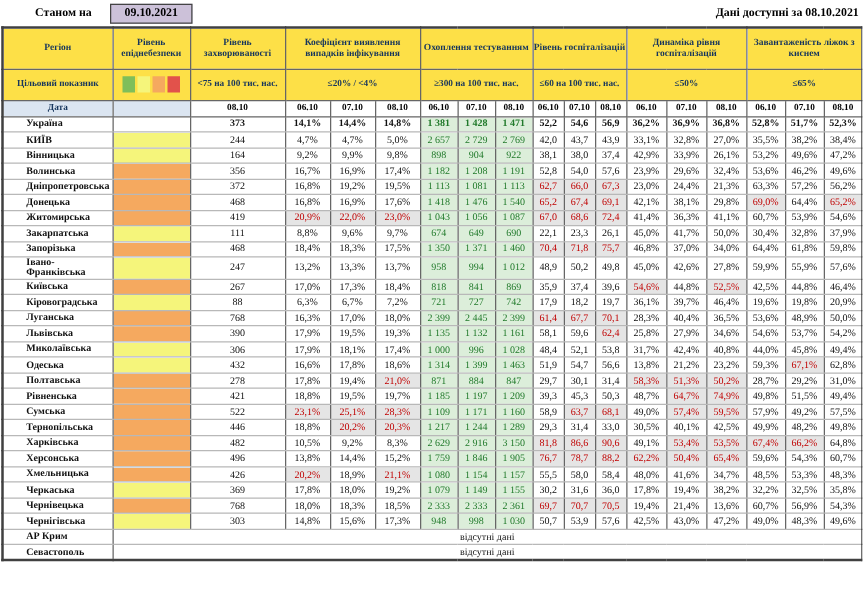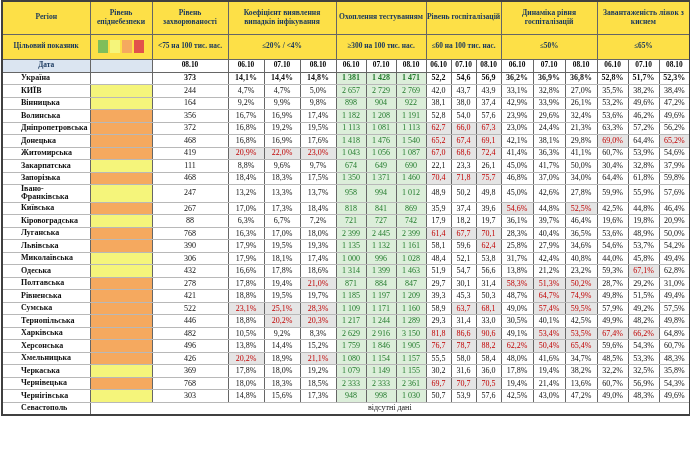--- a/index.html
+++ b/index.html
@@ -26,20 +26,25 @@
   tr.bold td{font-weight:bold;}
   td.no-data-cell{font-size:8px;}
   .legend{display:flex;justify-content:center;align-items:center;gap:2px;}
   .legend span{display:inline-block;width:10px;height:13px;}
 </style>
 </head>
 <body>
 
 <div class="page">
 
+  <div class="meta">
+    <span class="asof-label">Станом на</span>
+    <span class="asof-box">09.10.2021</span>
+    <span class="avail"><span>Дані доступні за</span>&nbsp;<span>08.10.2021</span></span>
+  </div>
 
   <table>
     <colgroup>
       <col style="width:88px">
         <col style="width:62px">
         <col style="width:76px">
       <col style="width:36px">
         <col style="width:36px">
         <col style="width:36px">
       <col style="width:30px">
@@ -619,18 +624,22 @@
           <td>53,9</td>
           <td>57,6</td>
           <td>42,5%</td>
           <td>43,0%</td>
           <td>47,2%</td>
           <td>49,0%</td>
           <td>48,3%</td>
           <td>49,6%</td>
         </tr>
         <tr>
+          <td class="region-cell">АР Крим</td>
+          <td class="no-data-cell" colspan="17">відсутні дані</td>
+        </tr>
+        <tr>
           <td class="region-cell">Севастополь</td>
           <td class="no-data-cell" colspan="17">відсутні дані</td>
         </tr>
       </tbody>
   </table>
 </div>
 
 </body></html>

